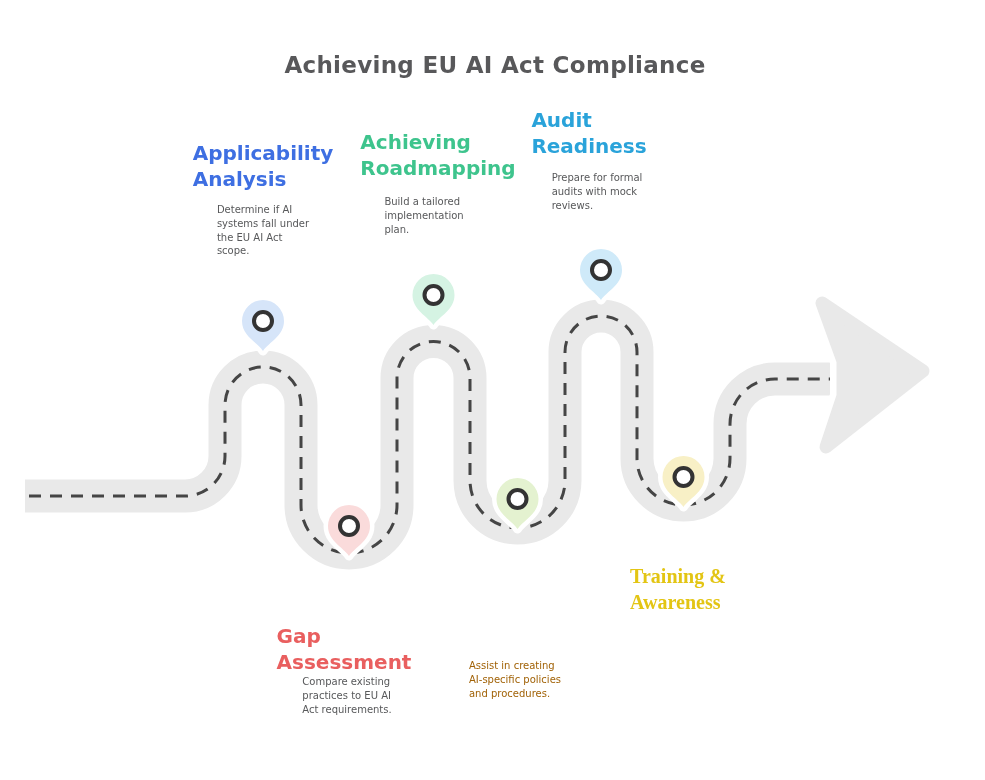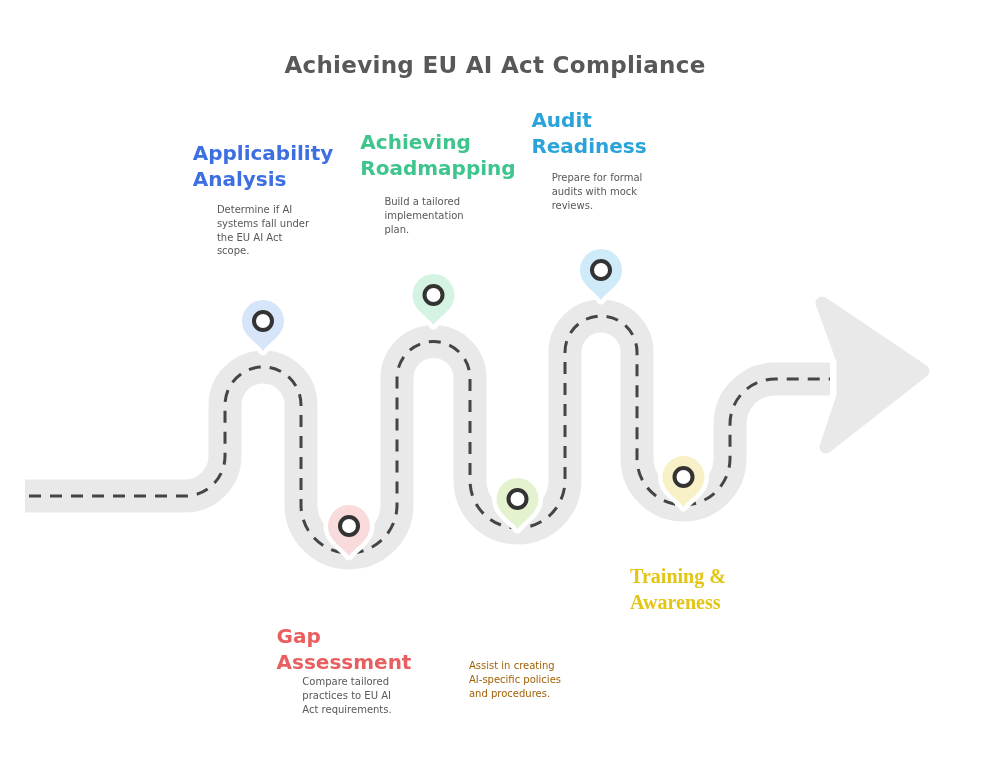--- a/index.html
+++ b/index.html
@@ -105,21 +105,21 @@
 plan.</div>
 
   <div class="ms-title" style="left: 589px; top: 108px; color: rgb(42, 163, 218);">Audit
 Readiness</div>
   <div class="ms-desc" style="left: 597px; top: 171px; color: rgb(87, 88, 90);">Prepare for formal
 audits with mock
 reviews.</div>
 
   <div class="ms-title" style="left: 344px; top: 624px; color: rgb(233, 95, 95);">Gap
 Assessment</div>
-  <div class="ms-desc" style="left: 347px; top: 675px; color: rgb(87, 88, 90);">Compare tailored
+  <div class="ms-desc" style="left: 347px; top: 675px; color: rgb(87, 88, 90);">Compare existing
 practices to EU AI
 Act requirements.</div>
 
   <div class="ms-desc" style="left: 515px; top: 651px; color: #a16207; margin-top: 8px;">Assist in creating
 AI-specific policies
 and procedures.</div>
 
   <div class="ms-title" style="left: 678px; top: 564px; color: rgb(227, 197, 20); font-family: Liberation Serif, serif;">Training &amp;
 Awareness</div>
 

